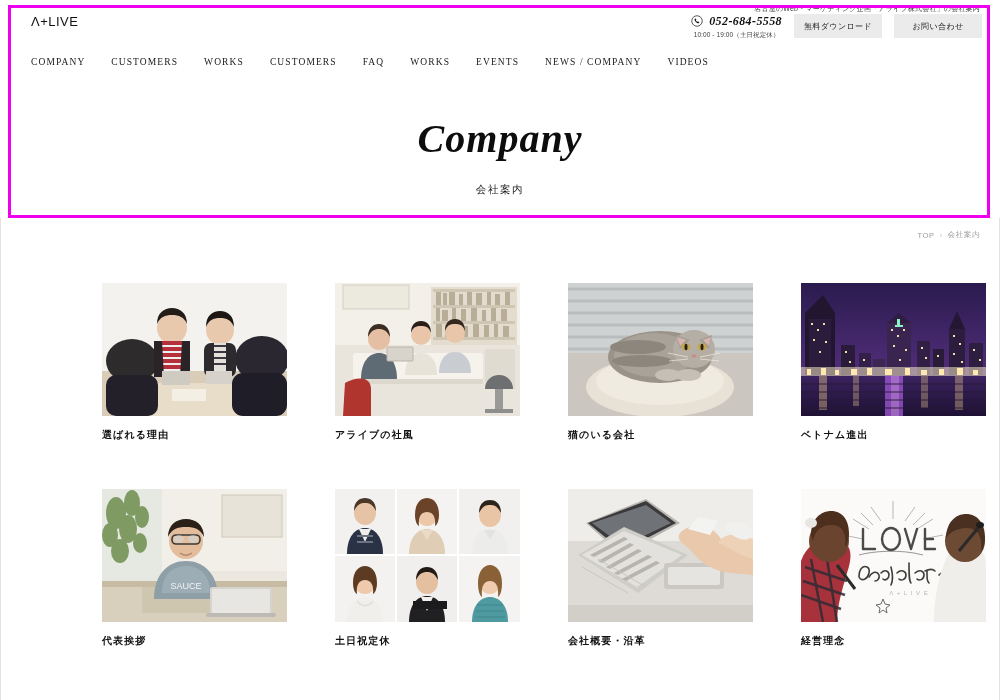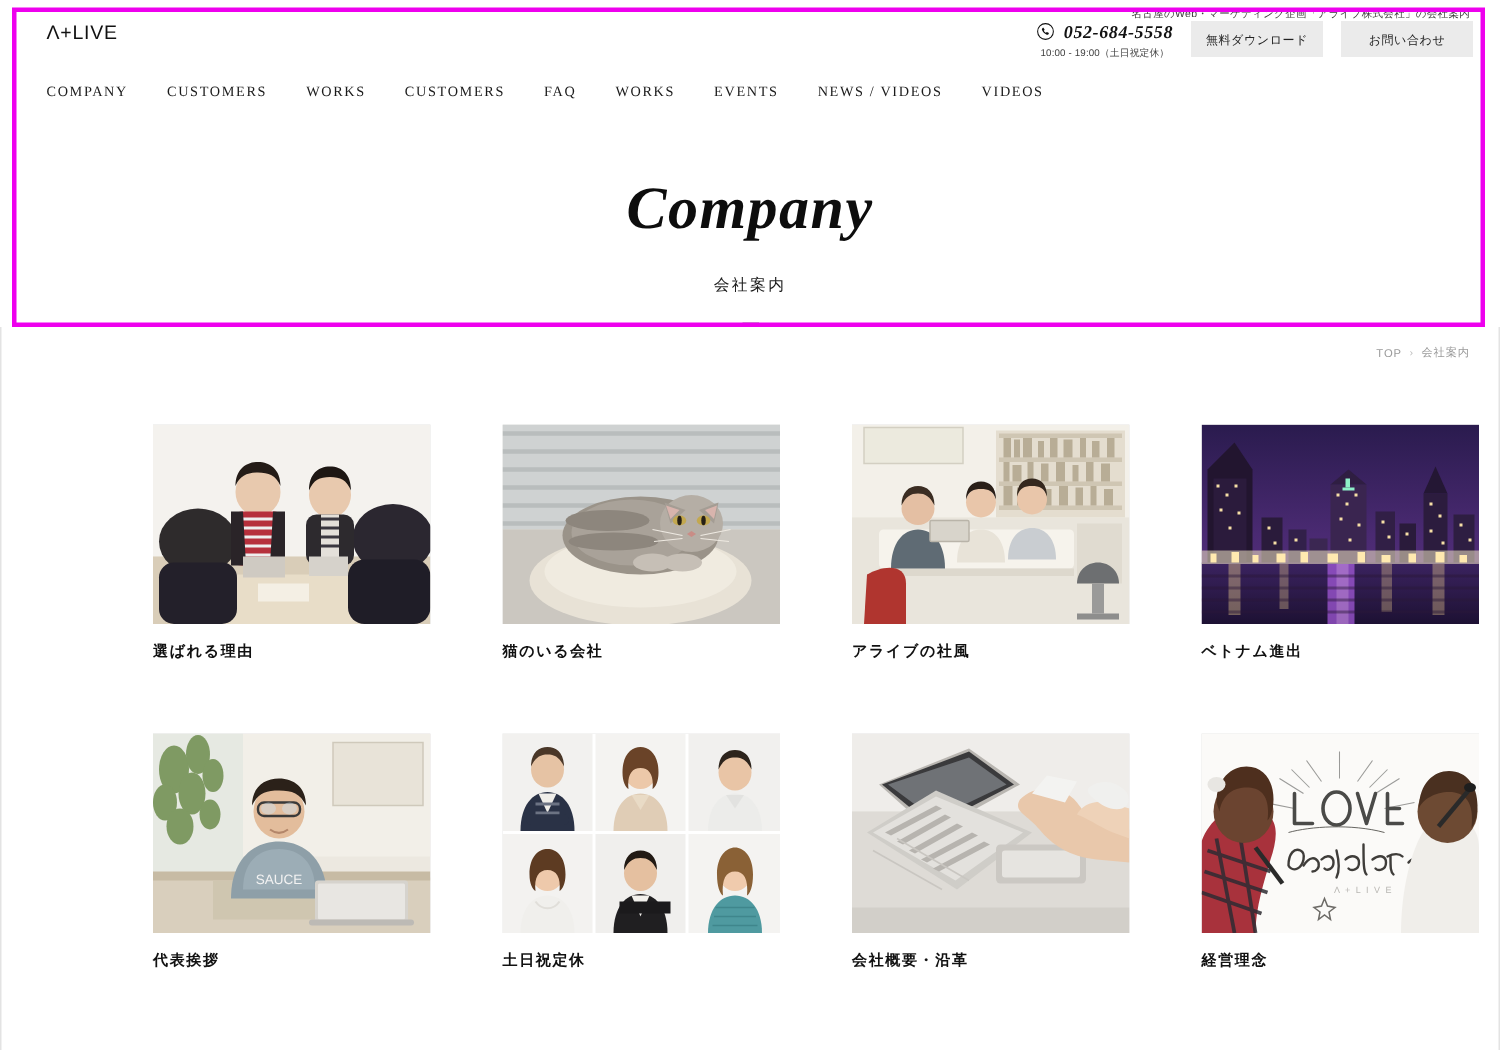--- a/index.html
+++ b/index.html
@@ -179,21 +179,21 @@
     </div>
 
     <nav id="main-nav">
       <span class="nav-item">COMPANY</span>
       <span class="nav-item">CUSTOMERS</span>
       <span class="nav-item">WORKS</span>
       <span class="nav-item">CUSTOMERS</span>
       <span class="nav-item">FAQ</span>
       <span class="nav-item">WORKS</span>
       <span class="nav-item">EVENTS</span>
-      <span class="nav-item">NEWS / VIDEOS</span>
+      <span class="nav-item">NEWS / COMPANY</span>
       <span class="nav-item">VIDEOS</span>
     </nav>
   </header>
 
   <section id="hero">
     <h1 class="hero-title">Company</h1>
     <div class="hero-sub">会社案内</div>
     <div class="hero-dash"></div>
   </section>
 
@@ -238,65 +238,20 @@
               <rect x="112" y="68" width="12" height="2"></rect>
               <rect x="112" y="74" width="12" height="2"></rect>
               <rect x="112" y="80" width="12" height="2"></rect>
             </g>
           <rect x="60" y="88" width="28" height="14" fill="#cfcac2"></rect>
           <rect x="104" y="88" width="26" height="13" fill="#d6d2cb"></rect>
           <rect x="70" y="106" width="34" height="12" fill="#f4efe4"></rect>
         </svg>
       </div>
       <div class="card-title">選ばれる理由</div>
-    </div>
-
-    <div class="card">
-      <div class="card-thumb">
-        <svg viewBox="0 0 185 133" preserveAspectRatio="xMidYMid slice">
-          <rect width="185" height="133" fill="#dfdbd4"></rect>
-          <rect width="185" height="70" fill="#cfd2d2"></rect>
-          <g stroke="#b9bdbd" stroke-width="3">
-            <line x1="0" y1="6" x2="185" y2="6"></line>
-              <line x1="0" y1="18" x2="185" y2="18"></line>
-            <line x1="0" y1="30" x2="185" y2="30"></line>
-              <line x1="0" y1="42" x2="185" y2="42"></line>
-            <line x1="0" y1="54" x2="185" y2="54"></line>
-              <line x1="0" y1="66" x2="185" y2="66"></line>
-          </g>
-          <rect y="70" width="185" height="63" fill="#cbc7c0"></rect>
-          <ellipse cx="92" cy="104" rx="74" ry="30" fill="#e8e2d6"></ellipse>
-          <ellipse cx="92" cy="98" rx="64" ry="24" fill="#f0ebe0"></ellipse>
-          <ellipse cx="92" cy="74" rx="52" ry="26" fill="#9a9389"></ellipse>
-          <ellipse cx="86" cy="72" rx="40" ry="22" fill="#a9a299"></ellipse>
-          <g fill="#8d867d">
-            <ellipse cx="70" cy="64" rx="28" ry="7"></ellipse>
-            <ellipse cx="74" cy="78" rx="30" ry="6"></ellipse>
-          </g>
-          <ellipse cx="126" cy="66" rx="21" ry="19" fill="#b5aea5"></ellipse>
-          <path d="M108 52l4 14 10-9z" fill="#a49d94"></path>
-          <path d="M144 52l-3 14-10-9z" fill="#a49d94"></path>
-          <path d="M109 54l3 9 6-6z" fill="#d8b4ad"></path>
-          <path d="M143 54l-2 9-6-6z" fill="#d8b4ad"></path>
-          <ellipse cx="118" cy="64" rx="4.5" ry="3.4" fill="#c3a84f"></ellipse>
-          <ellipse cx="134" cy="64" rx="4.5" ry="3.4" fill="#c3a84f"></ellipse>
-          <ellipse cx="118" cy="64" rx="1.5" ry="3.2" fill="#262017"></ellipse>
-          <ellipse cx="134" cy="64" rx="1.5" ry="3.2" fill="#262017"></ellipse>
-          <path d="M126 71l-3 2 3 2 3-2z" fill="#c98d86"></path>
-          <g stroke="#efeae2" stroke-width="0.7">
-            <line x1="120" y1="74" x2="100" y2="70"></line>
-              <line x1="120" y1="76" x2="101" y2="78"></line>
-            <line x1="132" y1="74" x2="152" y2="70"></line>
-              <line x1="132" y1="76" x2="151" y2="78"></line>
-          </g>
-          <ellipse cx="100" cy="92" rx="13" ry="6" fill="#c6bfb6"></ellipse>
-          <ellipse cx="120" cy="92" rx="13" ry="6" fill="#c6bfb6"></ellipse>
-        </svg>
-      </div>
-      <div class="card-title">猫のいる会社</div>
     </div>
 
     <div class="card">
       <div class="card-thumb">
         <svg viewBox="0 0 185 133" preserveAspectRatio="xMidYMid slice">
           <rect width="185" height="133" fill="#efece5"></rect>
           <rect x="0" y="0" width="185" height="62" fill="#f3f0e9"></rect>
           <rect x="96" y="4" width="86" height="58" fill="#e4ddcf"></rect>
           <g fill="#cfc6b3">
             <rect x="98" y="6" width="82" height="3"></rect>
@@ -347,20 +302,65 @@
           <path d="M10 100c10-6 26-8 26 6v27H8z" fill="#b0352f"></path>
           <rect x="150" y="66" width="30" height="40" fill="#e0dbd0"></rect>
           <path d="M150 106c0-8 6-14 14-14s14 6 14 14z" fill="#6d6f71"></path>
           <rect x="160" y="106" width="8" height="20" fill="#9a9a99"></rect>
           <rect x="150" y="126" width="28" height="4" fill="#8e8e8d"></rect>
           <rect x="52" y="64" width="26" height="14" rx="1" fill="#d8d4cb"></rect>
           <rect x="52" y="64" width="26" height="14" rx="1" fill="none" stroke="#b9b4a9"></rect>
         </svg>
       </div>
       <div class="card-title">アライブの社風</div>
+    </div>
+
+    <div class="card">
+      <div class="card-thumb">
+        <svg viewBox="0 0 185 133" preserveAspectRatio="xMidYMid slice">
+          <rect width="185" height="133" fill="#dfdbd4"></rect>
+          <rect width="185" height="70" fill="#cfd2d2"></rect>
+          <g stroke="#b9bdbd" stroke-width="3">
+            <line x1="0" y1="6" x2="185" y2="6"></line>
+              <line x1="0" y1="18" x2="185" y2="18"></line>
+            <line x1="0" y1="30" x2="185" y2="30"></line>
+              <line x1="0" y1="42" x2="185" y2="42"></line>
+            <line x1="0" y1="54" x2="185" y2="54"></line>
+              <line x1="0" y1="66" x2="185" y2="66"></line>
+          </g>
+          <rect y="70" width="185" height="63" fill="#cbc7c0"></rect>
+          <ellipse cx="92" cy="104" rx="74" ry="30" fill="#e8e2d6"></ellipse>
+          <ellipse cx="92" cy="98" rx="64" ry="24" fill="#f0ebe0"></ellipse>
+          <ellipse cx="92" cy="74" rx="52" ry="26" fill="#9a9389"></ellipse>
+          <ellipse cx="86" cy="72" rx="40" ry="22" fill="#a9a299"></ellipse>
+          <g fill="#8d867d">
+            <ellipse cx="70" cy="64" rx="28" ry="7"></ellipse>
+            <ellipse cx="74" cy="78" rx="30" ry="6"></ellipse>
+          </g>
+          <ellipse cx="126" cy="66" rx="21" ry="19" fill="#b5aea5"></ellipse>
+          <path d="M108 52l4 14 10-9z" fill="#a49d94"></path>
+          <path d="M144 52l-3 14-10-9z" fill="#a49d94"></path>
+          <path d="M109 54l3 9 6-6z" fill="#d8b4ad"></path>
+          <path d="M143 54l-2 9-6-6z" fill="#d8b4ad"></path>
+          <ellipse cx="118" cy="64" rx="4.5" ry="3.4" fill="#c3a84f"></ellipse>
+          <ellipse cx="134" cy="64" rx="4.5" ry="3.4" fill="#c3a84f"></ellipse>
+          <ellipse cx="118" cy="64" rx="1.5" ry="3.2" fill="#262017"></ellipse>
+          <ellipse cx="134" cy="64" rx="1.5" ry="3.2" fill="#262017"></ellipse>
+          <path d="M126 71l-3 2 3 2 3-2z" fill="#c98d86"></path>
+          <g stroke="#efeae2" stroke-width="0.7">
+            <line x1="120" y1="74" x2="100" y2="70"></line>
+              <line x1="120" y1="76" x2="101" y2="78"></line>
+            <line x1="132" y1="74" x2="152" y2="70"></line>
+              <line x1="132" y1="76" x2="151" y2="78"></line>
+          </g>
+          <ellipse cx="100" cy="92" rx="13" ry="6" fill="#c6bfb6"></ellipse>
+          <ellipse cx="120" cy="92" rx="13" ry="6" fill="#c6bfb6"></ellipse>
+        </svg>
+      </div>
+      <div class="card-title">猫のいる会社</div>
     </div>
 
     <div class="card">
       <div class="card-thumb">
         <svg viewBox="0 0 185 133" preserveAspectRatio="xMidYMid slice">
           <defs>
             <linearGradient id="sky" x1="0" y1="0" x2="0" y2="1">
               <stop offset="0%" stop-color="#2a1b4e"></stop>
               <stop offset="55%" stop-color="#4a2a72"></stop>
               <stop offset="100%" stop-color="#5d3180"></stop>

